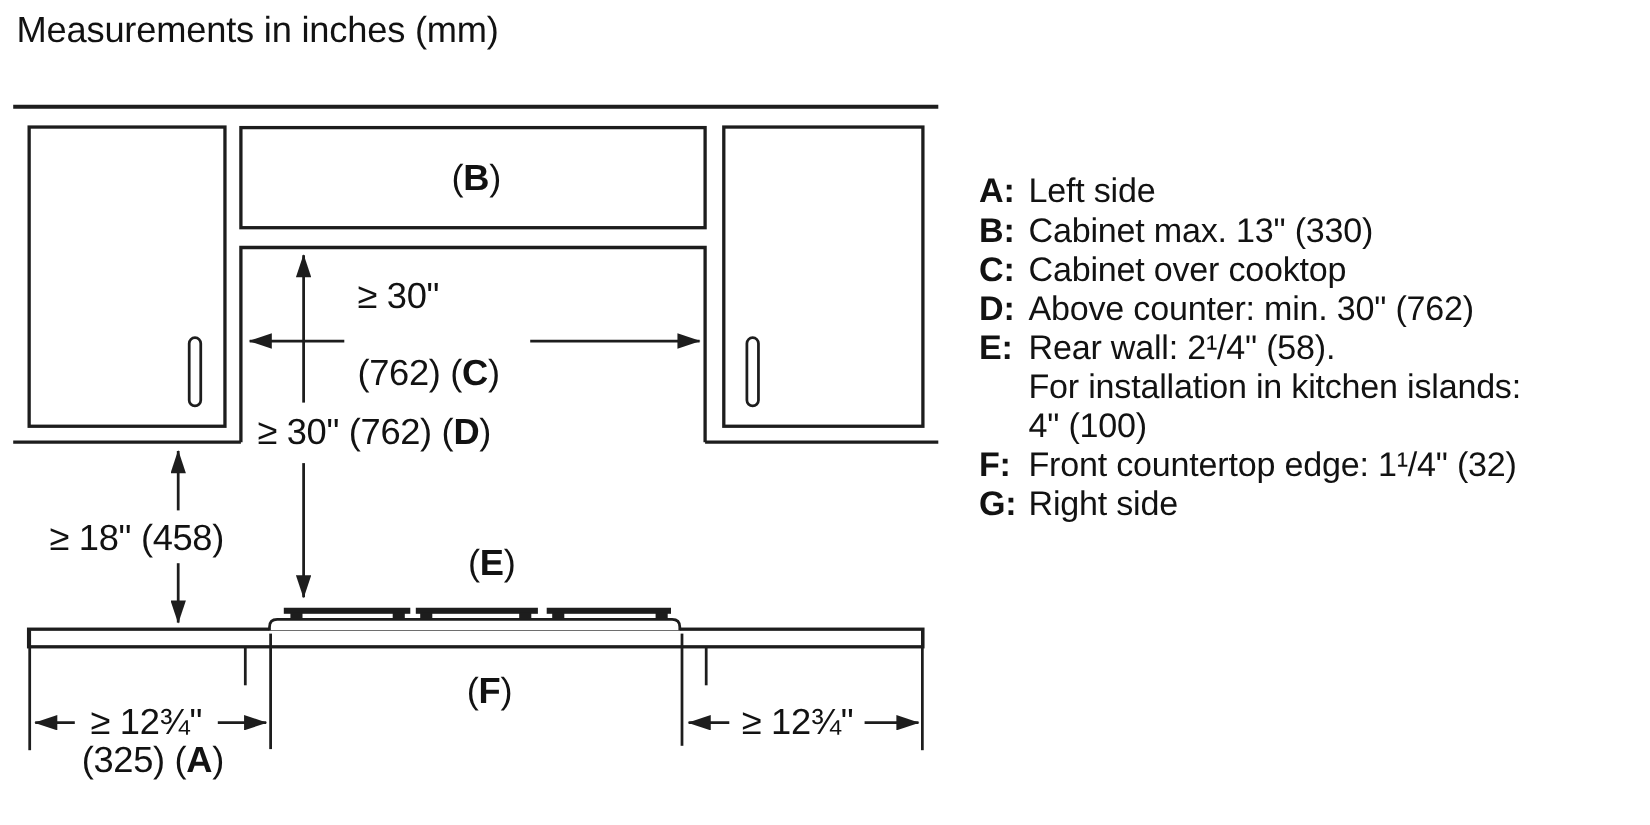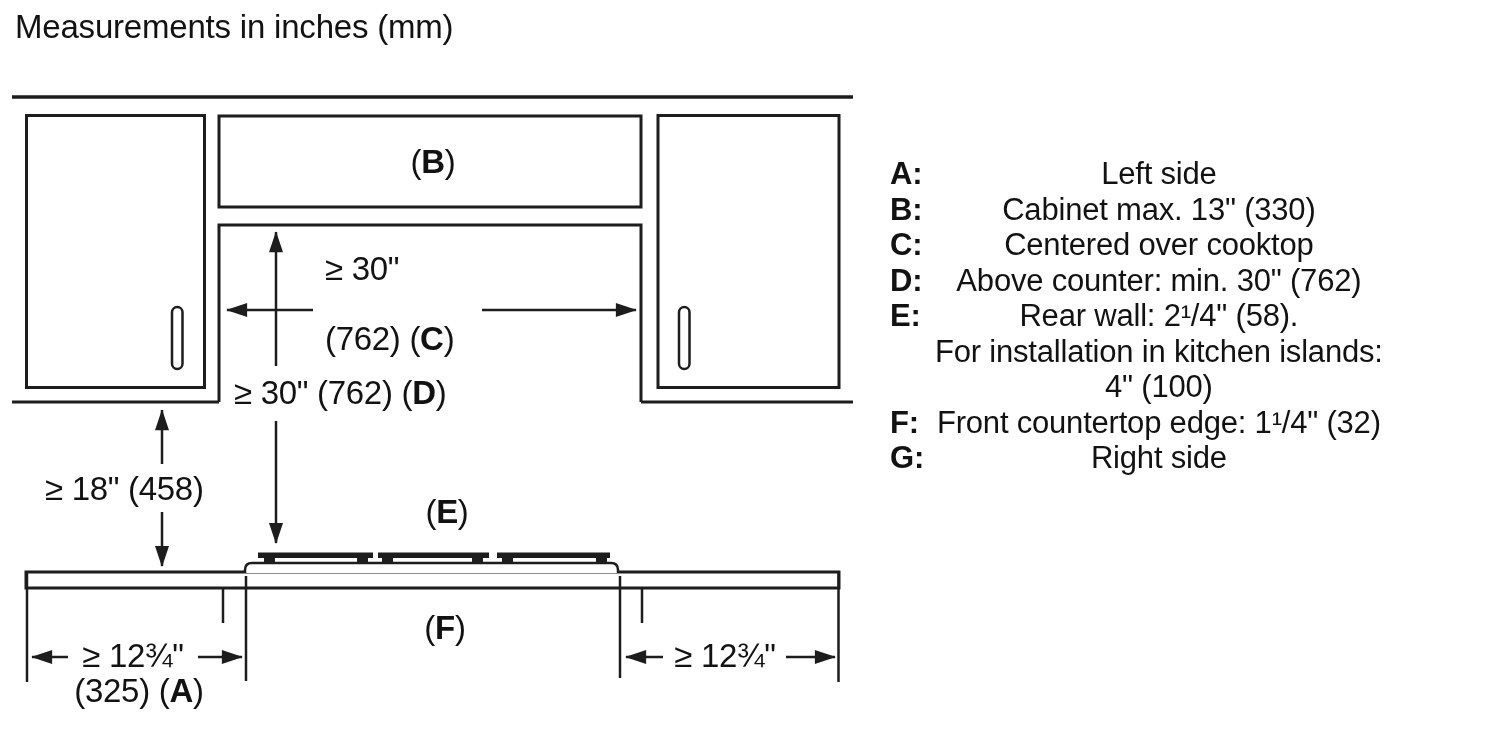--- a/index.html
+++ b/index.html
@@ -7,21 +7,21 @@
         font-family:"Liberation Sans","DejaVu Sans",sans-serif;color:#121212;}
   .abs{position:absolute;white-space:nowrap;}
   .dim{font-size:33px;line-height:1.05;letter-spacing:-0.3px;}
   .ctr{transform:translateX(-50%);}
   .dim b{font-weight:bold;}
   #title{left:15px;top:8px;font-size:33px;letter-spacing:-0.2px;}
   #diagram-svg{position:absolute;left:0;top:60px;}
   #legend{position:absolute;left:890px;top:156px;font-size:31px;line-height:35.5px;letter-spacing:-0.2px;}
   .legend-item{display:flex;align-items:flex-start;}
   .legend-letter{font-weight:bold;min-width:45px;flex:0 0 auto;}
-  .legend-lines{flex:1 1 auto;text-align:center;}
+  .legend-lines{flex:1 1 auto;}
 </style>
 </head>
 <body>
 
 <div id="page">
 
   <div id="title" class="abs">Measurements in inches (mm)</div>
 
   <svg id="diagram-svg" width="880" height="690" viewBox="0 0 880 690">
     <defs>
@@ -117,21 +117,21 @@
       <span class="legend-lines"><span>Left side</span></span>
     </div>
     <div class="legend-item">
       <span class="legend-letter">B:</span>
       <span class="legend-lines">
         <div>Cabinet max. 13" (330)</div>
       </span>
     </div>
     <div class="legend-item">
       <span class="legend-letter">C:</span>
-      <span class="legend-lines"><span>Centered over cooktop</span></span>
+      <span class="legend-lines"><span>Cabinet over cooktop</span></span>
     </div>
     <div class="legend-item">
       <span class="legend-letter">D:</span>
       <span class="legend-lines">
         <div>Above counter: min. 30" (762)</div>
       </span>
     </div>
     <div class="legend-item">
       <span class="legend-letter">E:</span>
       <span class="legend-lines">

